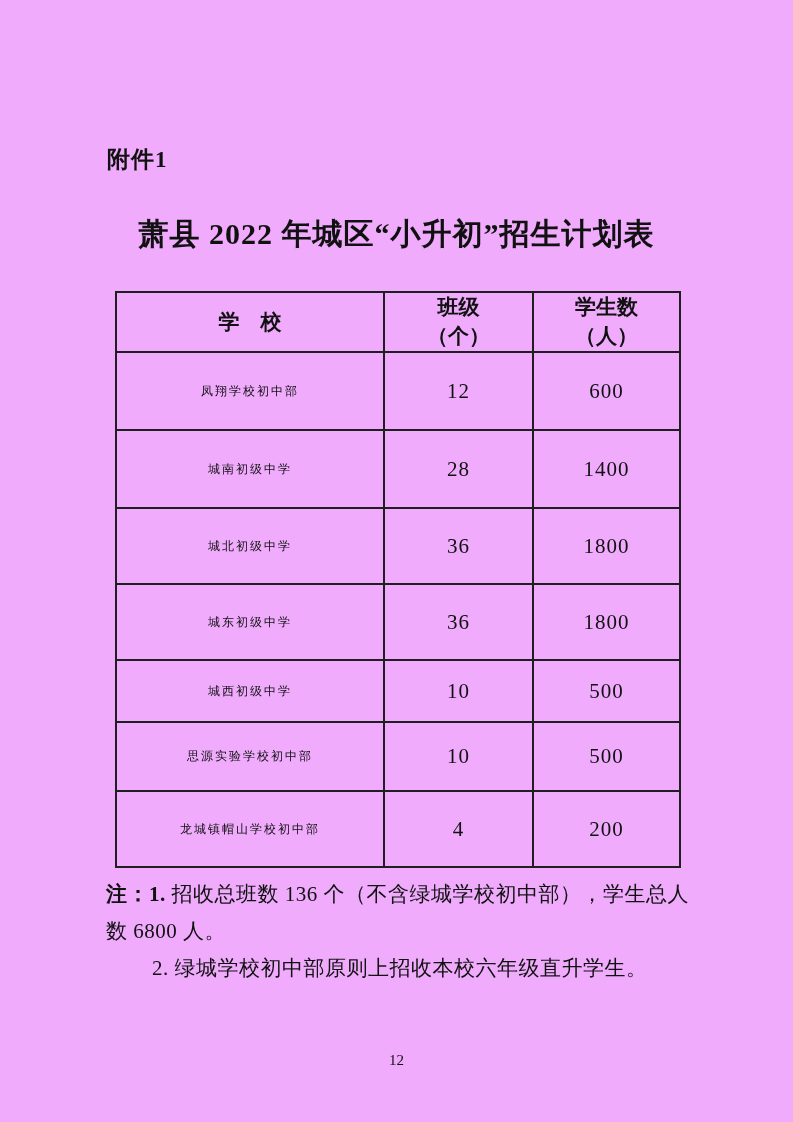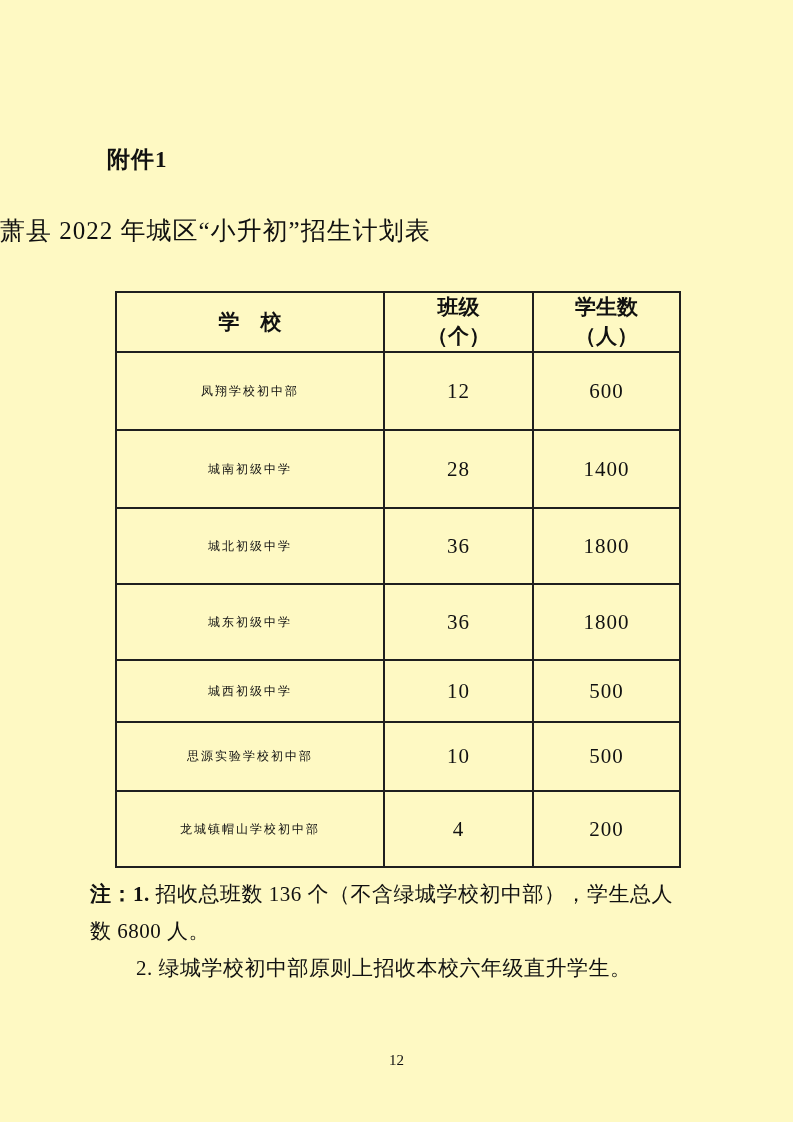--- a/index.html
+++ b/index.html
@@ -5,38 +5,39 @@
   * { margin: 0; padding: 0; box-sizing: border-box; }
   html, body { background: #ffffff; }
   body {
     font-family: "Liberation Serif", "DejaVu Serif", serif;
     color: #111111;
   }
   .doc-page {
     position: relative;
     width: 793px;
     height: 1122px;
-    background: #fef9c3;
+    background: #f0abfc;
     overflow: hidden;
   }
   .attachment-label {
     position: absolute;
     left: 107px;
     top: 144px;
     font-size: 23px;
     font-weight: bold;
     letter-spacing: 1px;
   }
   .doc-title {
     position: absolute;
     left: 0;
     top: 214px;
     width: 100%;
-    font-size: 25px;
-    font-weight: normal;
+    text-align: center;
+    font-size: 30px;
+    font-weight: bold;
     letter-spacing: 1px;
   }
   .plan-table {
     position: absolute;
     left: 115px;
     top: 291px;
     width: 564px;
     border-collapse: collapse;
     table-layout: fixed;
   }
@@ -64,21 +65,21 @@
   .plan-table tr:nth-child(1) { height: 58px; }
   .plan-table tr:nth-child(2) { height: 78px; }
   .plan-table tr:nth-child(3) { height: 78px; }
   .plan-table tr:nth-child(4) { height: 76px; }
   .plan-table tr:nth-child(5) { height: 76px; }
   .plan-table tr:nth-child(6) { height: 62px; }
   .plan-table tr:nth-child(7) { height: 69px; font-family: Liberation Serif, serif; }
   .plan-table tr:nth-child(8) { height: 76px; }
   .notes {
     position: absolute;
-    left: 90px;
+    left: 106px;
     top: 876px;
     width: 596px;
     font-size: 21px;
     line-height: 37px;
     letter-spacing: 0.5px;
   }
   .notes .bold { font-weight: bold; }
   .notes .note-indent { padding-left: 46px; }
   .page-number {
     position: absolute;

